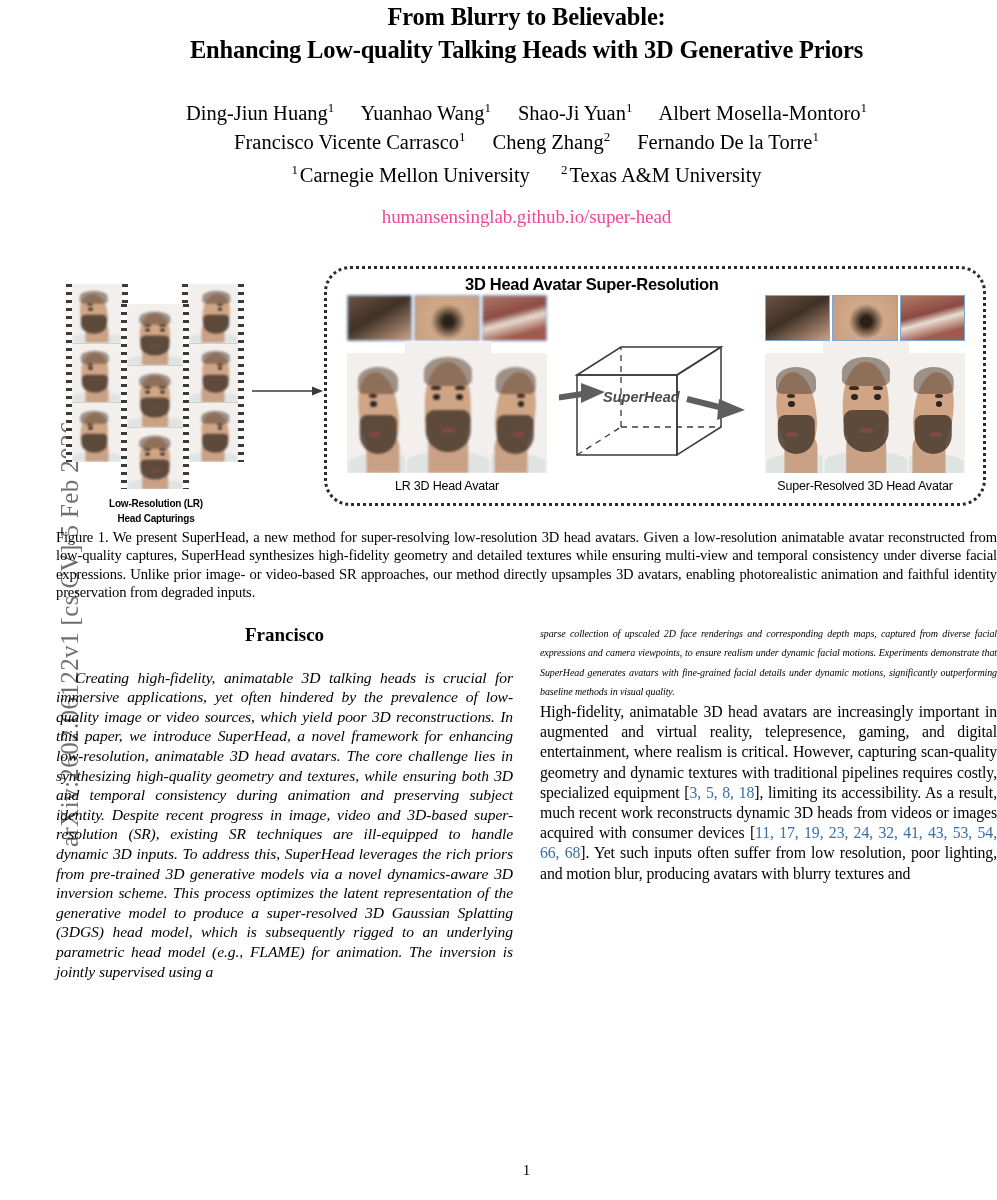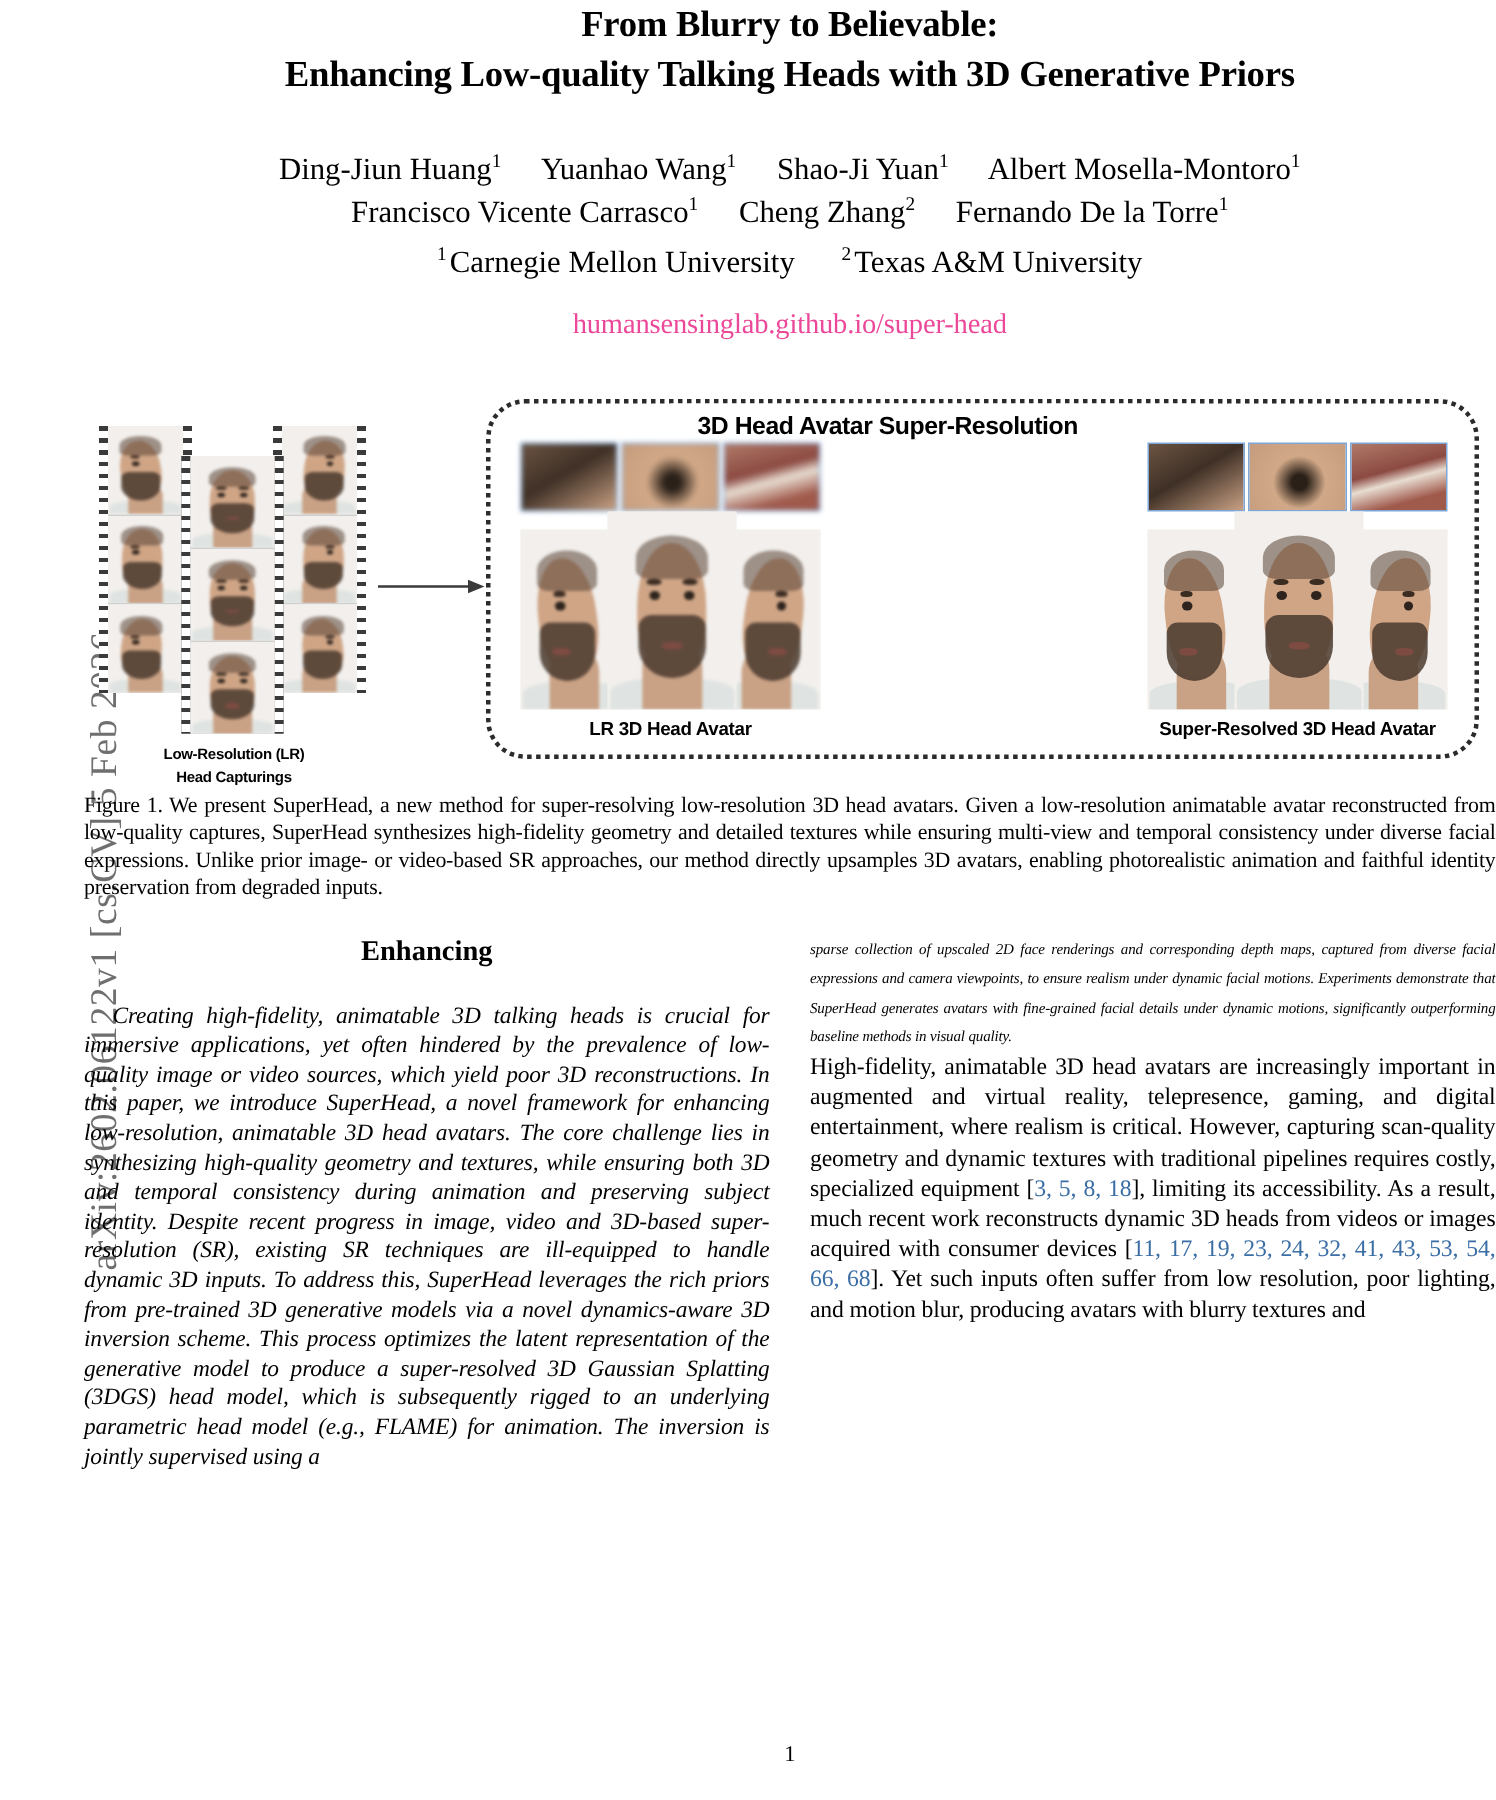--- a/index.html
+++ b/index.html
@@ -290,21 +290,21 @@
   .face-tile.side-l { left: 0;   top: 12px; width: 72px; height: 120px; }
   .face-tile.center { left: 58px; top: 0;   width: 86px; height: 132px; z-index:2; }
   .face-tile.side-r { right: 0;  top: 12px; width: 72px; height: 120px; }
 
   .avatar-caption {
     position: absolute;
     top: 184px;
     width: 100%;
     text-align: center;
     font-family: "Liberation Sans", sans-serif;
-    font-weight: bold;
+    font-weight: normal;
     font-size: 12.5px;
     letter-spacing: -0.2px;
     white-space: nowrap;
   }
 
   #lr-group { left: 20px; }
   #sr-group { left: 438px; }
 
   
   #superhead-box {
@@ -627,20 +627,41 @@
                 <div class="hs-beard" style="transform:translateX(-38%);"></div>
                 <div class="hs-brow r"></div>
                 <div class="hs-eye r"></div>
                 <div class="hs-mouth" style="left:60%;"></div>
               </div>
           </div>
         </div>
         <div class="avatar-caption">LR 3D Head Avatar</div>
       </div>
 
+      <div id="superhead-box">
+        <svg width="186" height="130" viewBox="0 0 186 130">
+
+          <polygon points="18,38 118,38 118,118 18,118" fill="none" stroke="#3a3a3a" stroke-width="1.5"></polygon>
+
+          <polygon points="18,38 62,10 162,10 118,38" fill="none" stroke="#3a3a3a" stroke-width="1.5"></polygon>
+
+          <polygon points="118,38 162,10 162,90 118,118" fill="none" stroke="#3a3a3a" stroke-width="1.5"></polygon>
+
+          <line x1="18" y1="118" x2="62" y2="90" stroke="#3a3a3a" stroke-width="1.3" stroke-dasharray="6 5"></line>
+          <line x1="62" y1="90" x2="162" y2="90" stroke="#3a3a3a" stroke-width="1.3" stroke-dasharray="6 5"></line>
+          <line x1="62" y1="90" x2="62" y2="10" stroke="#3a3a3a" stroke-width="1.3" stroke-dasharray="6 5"></line>
+
+          <line x1="-10" y1="62" x2="30" y2="56" stroke="#5e5e5e" stroke-width="6"></line>
+          <polygon points="22,46 46,55 22,66" fill="#5e5e5e"></polygon>
+
+          <line x1="128" y1="62" x2="168" y2="72" stroke="#5e5e5e" stroke-width="6"></line>
+          <polygon points="160,62 186,73 158,83" fill="#5e5e5e"></polygon>
+        </svg>
+        <div id="superhead-label">SuperHead</div>
+      </div>
 
       <div class="avatar-group" id="sr-group">
         <div class="crop-row">
           <div class="crop crop-hair"></div>
           <div class="crop crop-eye"></div>
           <div class="crop crop-mouth"></div>
         </div>
         <div class="faces-row">
           <div class="face-tile side-l">
             <div class="headshot">
@@ -691,21 +712,21 @@
   </div>
 
   <div id="figure-caption">
     <span class="figlabel">Figure 1.</span>
     <span>We present SuperHead, a new method for super-resolving low-resolution 3D head avatars. Given a low-resolution animatable avatar reconstructed from low-quality captures, SuperHead synthesizes high-fidelity geometry and detailed textures while ensuring multi-view and temporal consistency under diverse facial expressions. Unlike prior image- or video-based SR approaches, our method directly upsamples 3D avatars, enabling photorealistic animation and faithful identity preservation from degraded inputs.</span>
   </div>
 
   <div id="columns">
 
     <div class="col">
-      <div class="section-head">Enhancing</div>
+      <div class="section-head">Francisco</div>
       <p class="abstract-p">Creating high-fidelity, animatable 3D talking heads is crucial for immersive applications, yet often hindered by the prevalence of low-quality image or video sources, which yield poor 3D reconstructions. In this paper, we introduce SuperHead, a novel framework for enhancing low-resolution, animatable 3D head avatars. The core challenge lies in synthesizing high-quality geometry and textures, while ensuring both 3D and temporal consistency during animation and preserving subject identity. Despite recent progress in image, video and 3D-based super-resolution (SR), existing SR techniques are ill-equipped to handle dynamic 3D inputs. To address this, SuperHead leverages the rich priors from pre-trained 3D generative models via a novel dynamics-aware 3D inversion scheme. This process optimizes the latent representation of the generative model to produce a super-resolved 3D Gaussian Splatting (3DGS) head model, which is subsequently rigged to an underlying parametric head model (e.g., FLAME) for animation. The inversion is jointly supervised using a</p>
     </div>
 
     <div class="col">
       <p class="abstract-cont">sparse collection of upscaled 2D face renderings and corresponding depth maps, captured from diverse facial expressions and camera viewpoints, to ensure realism under dynamic facial motions. Experiments demonstrate that SuperHead generates avatars with fine-grained facial details under dynamic motions, significantly outperforming baseline methods in visual quality.</p>
 
       <p class="body-p"><span>High-fidelity, animatable 3D head avatars are increasingly important in augmented and virtual reality, telepresence, gaming, and digital entertainment, where realism is critical. However, capturing scan-quality geometry and dynamic textures with traditional pipelines requires costly, specialized equipment [</span><span class="cite">3, 5, 8, 18</span><span>], limiting its accessibility. As a result, much recent work reconstructs dynamic 3D heads from videos or images acquired with consumer devices [</span><span class="cite">11, 17, 19, 23, 24, 32, 41, 43, 53, 54, 66, 68</span><span>]. Yet such inputs often suffer from low resolution, poor lighting, and motion blur, producing avatars with blurry textures and</span></p>
     </div>
   </div>
 

